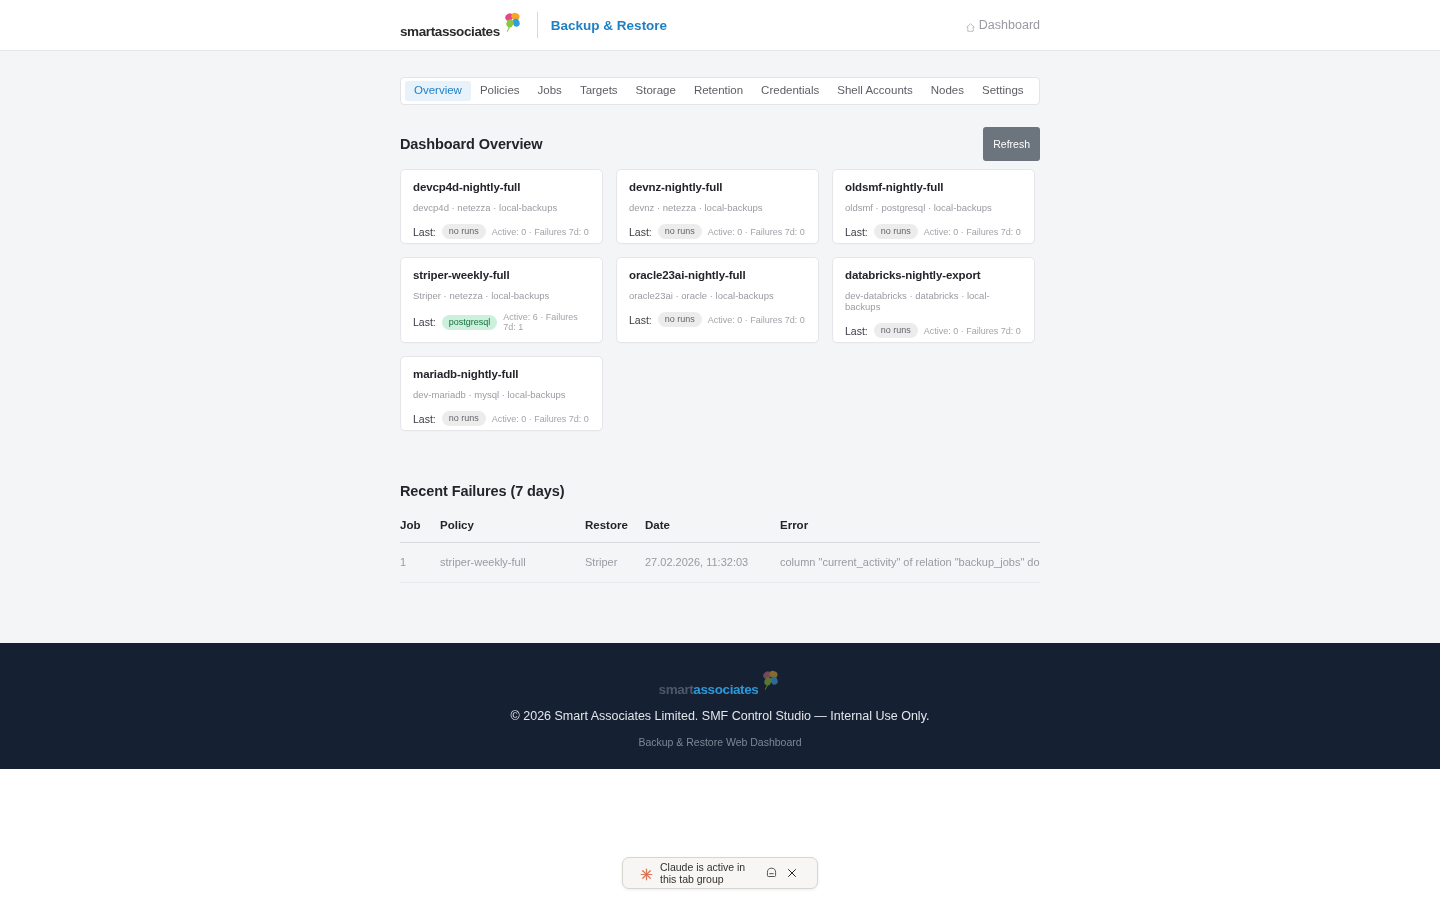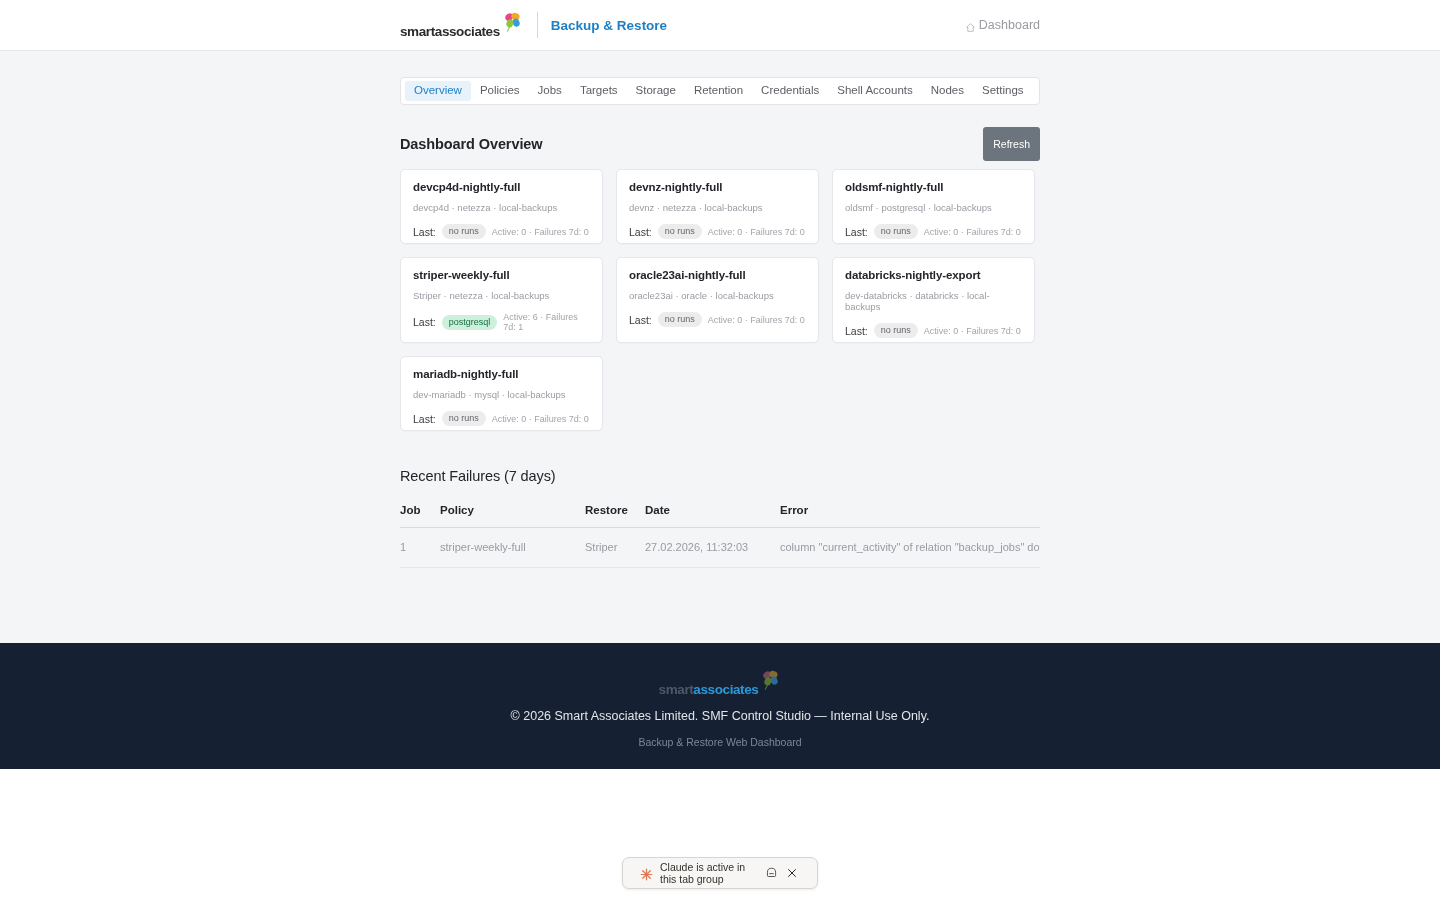--- a/index.html
+++ b/index.html
@@ -200,23 +200,23 @@
     color: #156e3f;
   }
   .card-stats {
     font-size: 9px;
     color: #a3a3ab;
   }
 
   
   .failures-title {
     font-size: 14.5px;
-    font-weight: 400;
+    font-weight: 700;
     color: #24242a;
-    margin-top: 37px;
+    margin-top: 52px;
     margin-bottom: 20px;
     letter-spacing: -0.1px;
   }
   table.failures {
     width: 100%;
     border-collapse: collapse;
     table-layout: fixed;
   }
   table.failures th {
     text-align: left;

